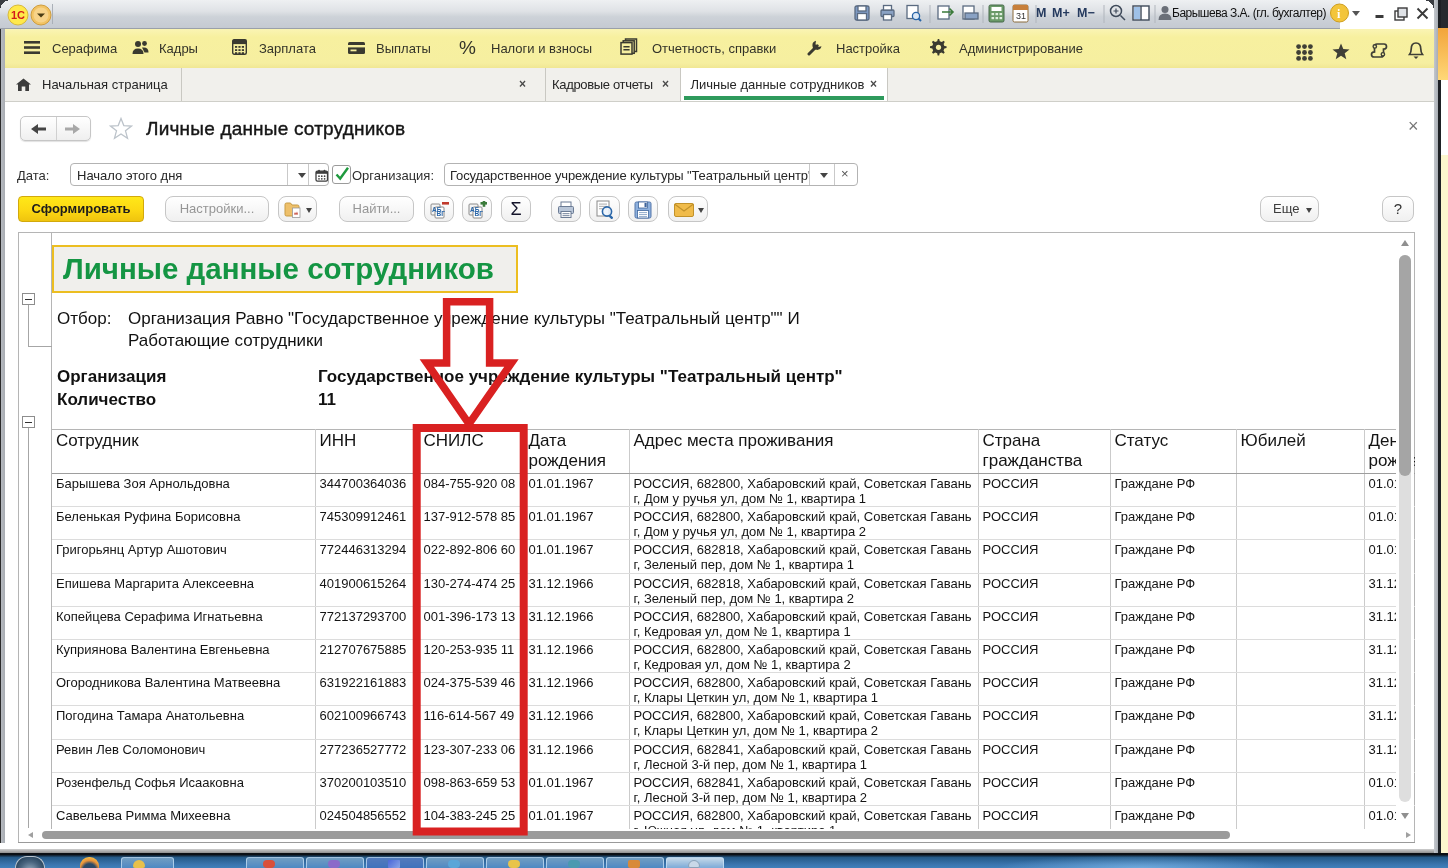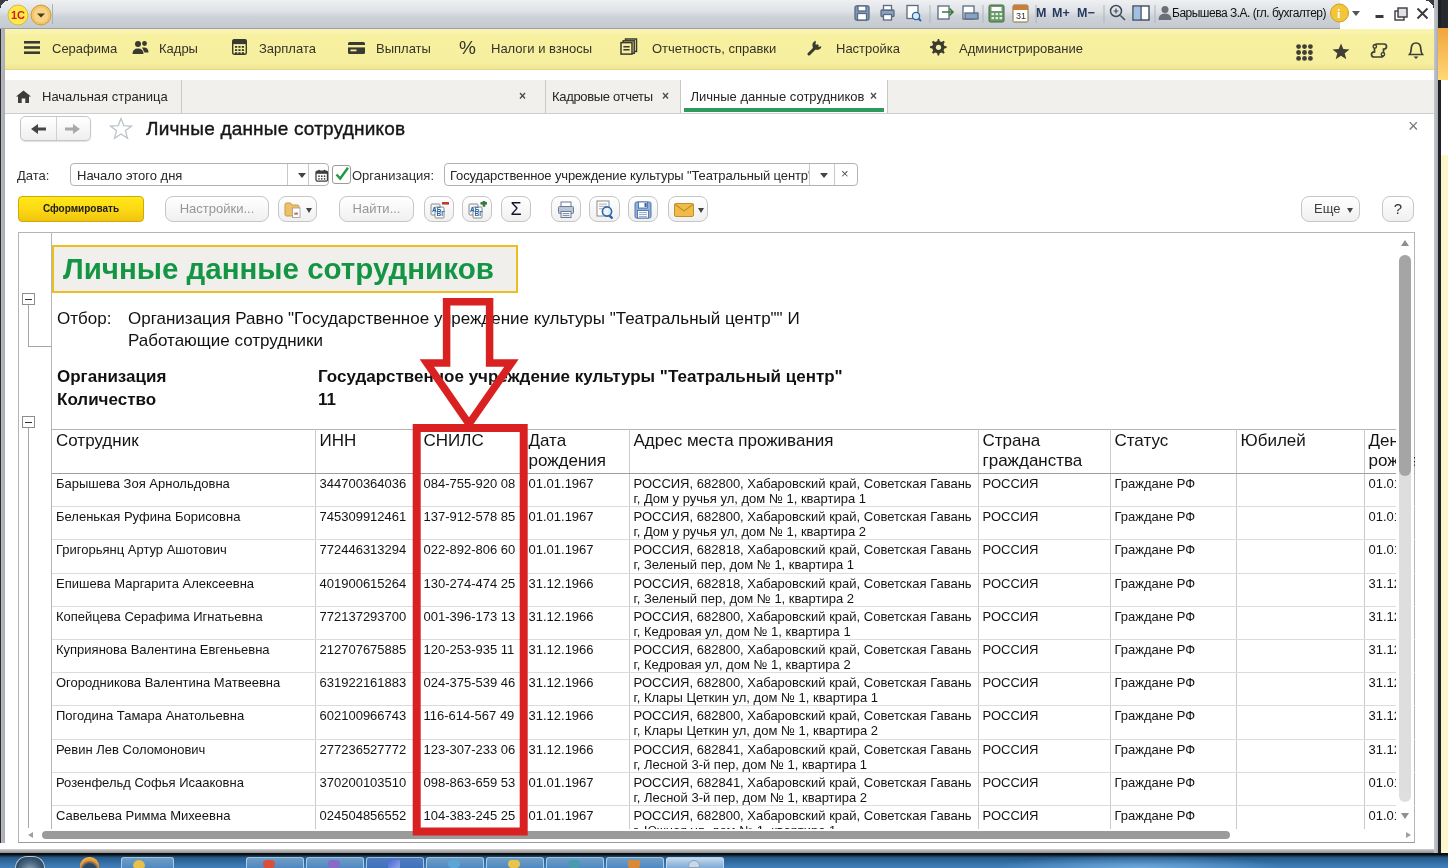--- a/index.html
+++ b/index.html
@@ -11,40 +11,40 @@
   border-bottom:1px solid #9aa0a9; }
 #titlebar .ttext { position:absolute; left:64px; top:5px; font-size:12px; letter-spacing:-0.5px; color:#0a0a0a; }
 .tsep { position:absolute; top:4px; width:1px; height:20px; background:#aab0b8; }
 
 #menubar { left:0; top:29px; width:1434px; height:41px;
   background:linear-gradient(#faf4b4 0%, #f7f09f 20%, #f6efa0 85%, #efe591 100%);
   border-bottom:1px solid #e2d88b; }
 .mitem { position:absolute; top:12px; font-size:13px; color:#333329; }
 .micon { position:absolute; top:9px; }
 
-#tabbar { left:0; top:80px; width:1434px; height:34px; background:#f1f0ec; border-bottom:1px solid #cfcfc9; }
+#tabbar { left:0; top:68px; width:1434px; height:34px; background:#f1f0ec; border-bottom:1px solid #cfcfc9; }
 .tab { position:absolute; top:0; height:33px; font-size:13px; color:#262626; }
 .tabsep { position:absolute; top:0; width:1px; height:33px; background:#c9c8c2; }
 .tabx { color:#4a4a4a; font-weight:bold; font-size:12px; }
 
 .hbtngroup { left:20px; top:116px; width:71px; height:25px; background:linear-gradient(#ffffff,#efefef);
   border:1px solid #c6c6c6; border-radius:5px; box-shadow:0 1px 1px rgba(0,0,0,.12); }
 .hdivider { position:absolute; left:35px; top:0; width:1px; height:23px; background:#d0d0d0; }
 #pagetitle { left:146px; top:118px; font-size:19px; color:#161616; letter-spacing:.2px; -webkit-text-stroke:0.4px #161616; }
 
 .flabel { font-size:13px; color:#2e2e2e; }
 .input { position:absolute; top:163px; height:23px; background:#fff; border:1px solid #b3b3b3; border-radius:4px; }
 .isep { position:absolute; top:0; width:1px; height:21px; background:#c9c9c9; }
 .dna { position:absolute; width:0; height:0; border-left:4px solid transparent; border-right:4px solid transparent; border-top:5px solid #444; }
 
 .tbtn { position:absolute; top:196px; height:26px; background:linear-gradient(#ffffff,#f0f0f0);
   border:1px solid #c6c6c6; border-radius:8px; font-size:13px; color:#3d3d3d; text-align:center; }
 #btn-form { left:18px; top:196px; width:126px; height:26px; border-radius:4px;
   background:linear-gradient(#ffe818 0%, #fcd813 55%, #efc40e 100%); border:1px solid #d2a90c;
-  font-size:10px; font-weight:bold; color:#1c1c1c; text-align:center; line-height:24px; }
+  font-size:13px; font-weight:bold; color:#1c1c1c; text-align:center; line-height:24px; }
 
 .rline { position:absolute; background:#b5b5b5; }
 .gbox { position:absolute; width:13px; height:12px; background:#fff; border:1px solid #8d8d8d; }
 .gbox i { position:absolute; left:2px; top:5px; width:7px; height:1px; background:#333; }
 .gline { position:absolute; background:#a6a6a6; }
 #rtitlebox { left:52px; top:245px; width:466px; height:48px; background:#f0efec; border:2px solid #ecbe21; }
 #rtitle { position:absolute; left:9px; top:5px; font-size:29.5px; font-weight:bold; color:#149543; }
 .rtext { position:absolute; font-size:17px; color:#111; white-space:nowrap; }
 .rbold { font-weight:bold; }
 
@@ -312,21 +312,21 @@
         </g>
       </svg>
   </div>
   <div class="tbtn" style="left:668px;width:40px">
     <svg class="abs" style="left:5px;top:6px" width="20" height="14">
         <rect x="0.5" y="0.5" width="19" height="13" rx="1.5" fill="#f0bb4a" stroke="#c2922a"></rect>
         <path d="M0.5 1 L10 8 L19.5 1" fill="none" stroke="#c2922a" stroke-width="1.2"></path>
       </svg>
     <div class="dna" style="left:29px;top:11px;border-left-width:3.5px;border-right-width:3.5px"></div>
   </div>
-  <div class="tbtn" style="left:1301px;width:59px;line-height:24px">
+  <div class="tbtn" style="left:1260px;width:59px;line-height:24px">
       <span style="position:absolute;left:12px;top:0">Еще</span>
       <span class="dna" style="left:45px;top:11px;border-left-width:3.5px;border-right-width:3.5px"></span>
     </div>
   <div class="tbtn" style="left:1382px;width:32px;font-size:15px;line-height:24px;color:#333">?</div>
 </div>
 
 <div class="abs" id="report">
   <div class="rline" style="left:18px;top:232px;width:1397px;height:1px"></div>
   <div class="rline" style="left:18px;top:232px;width:1px;height:610px"></div>
   <div class="rline" style="left:51px;top:232px;width:1px;height:597px"></div>

